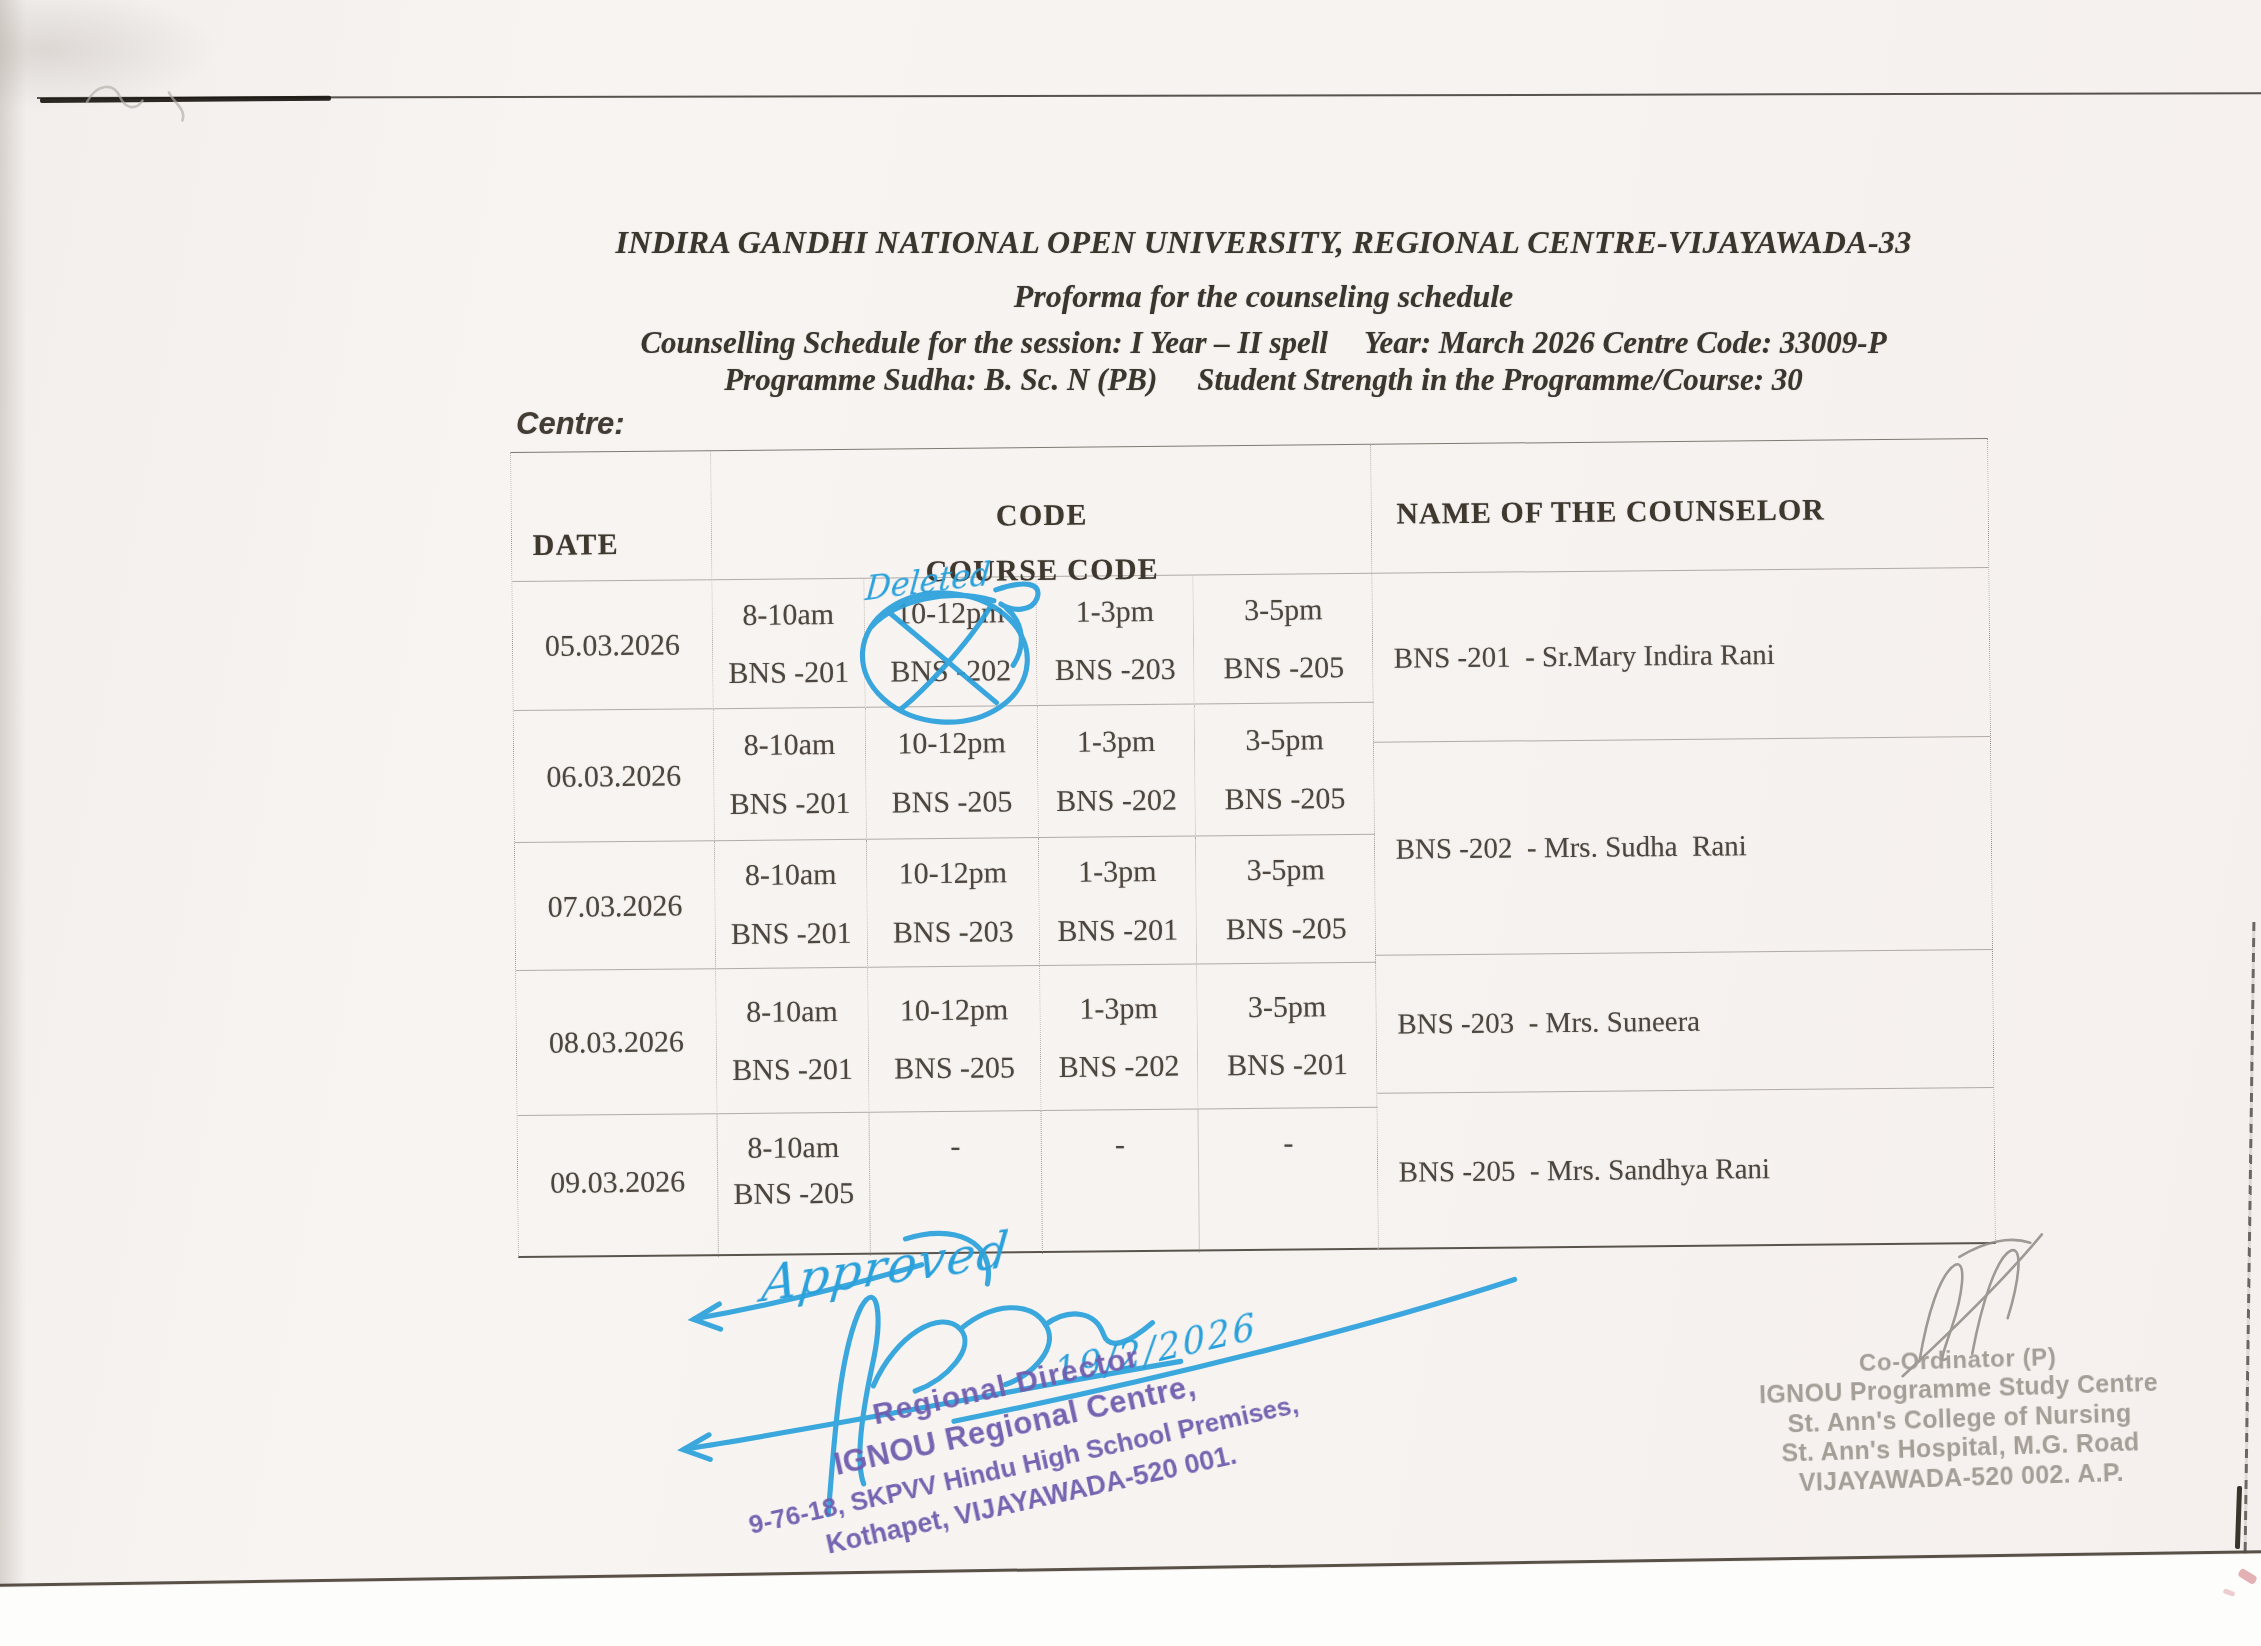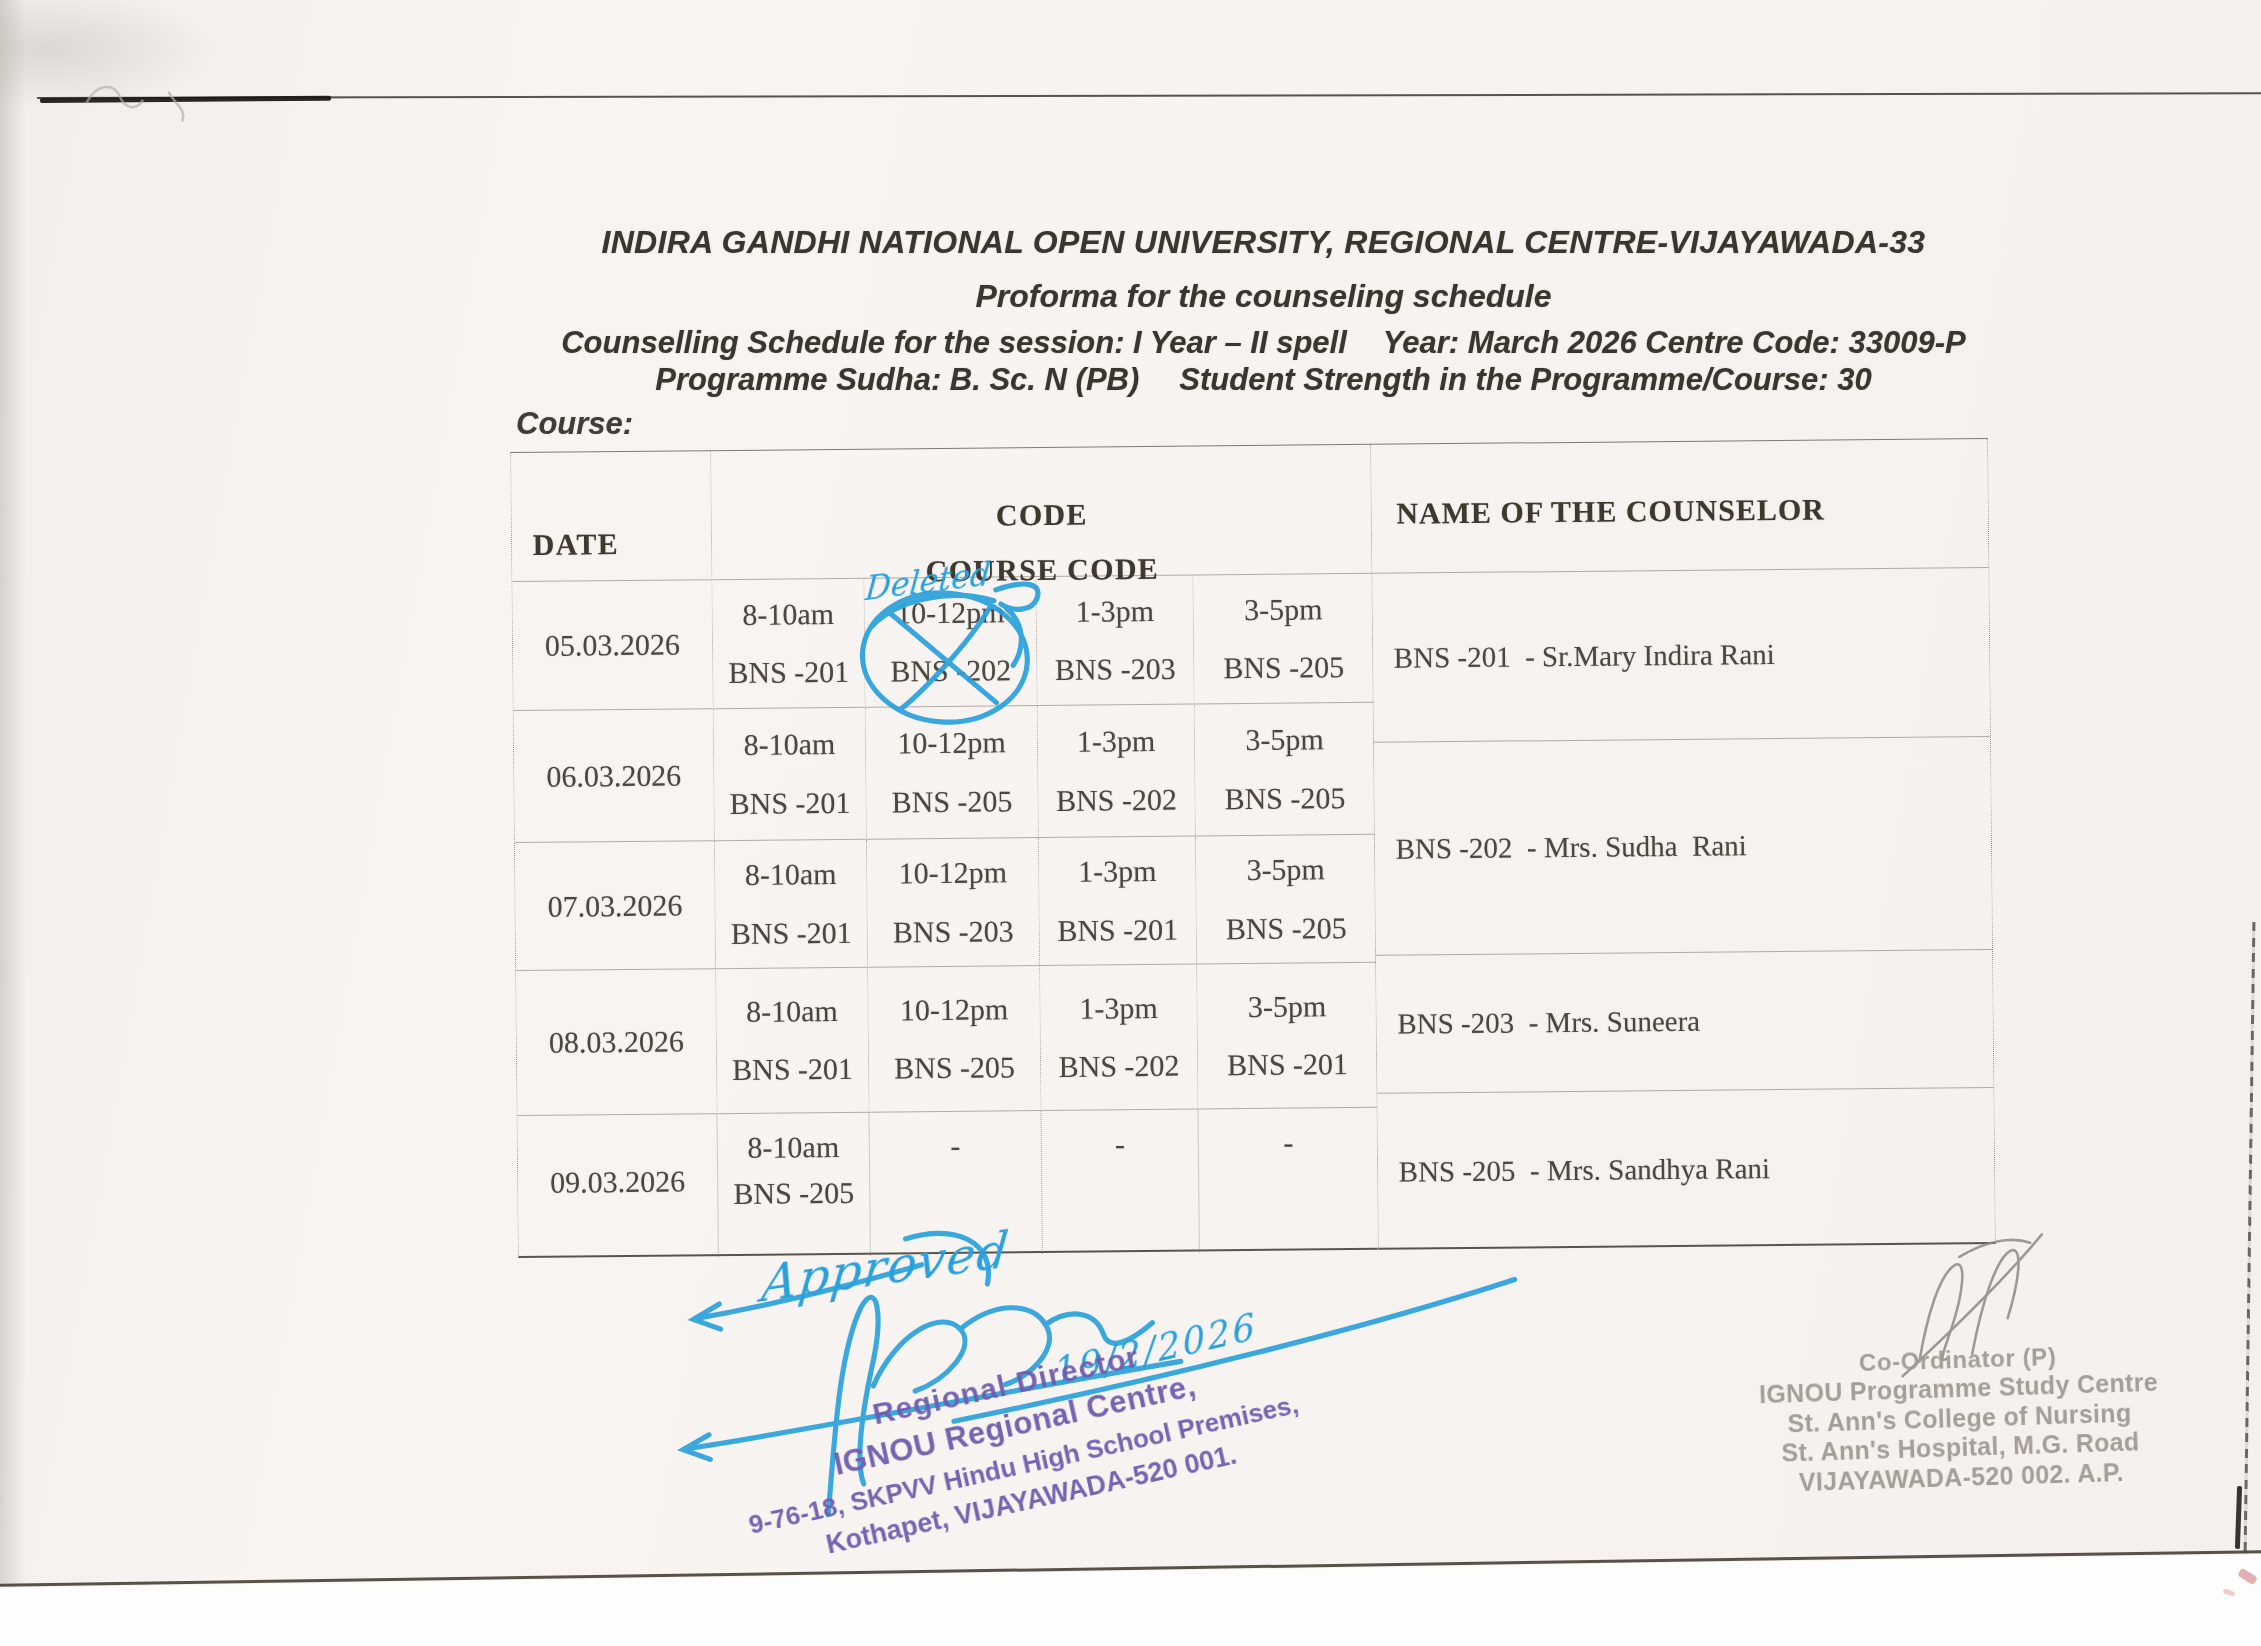--- a/index.html
+++ b/index.html
@@ -24,21 +24,21 @@
          transform:rotate(0.8deg);
          background:repeating-linear-gradient(to bottom,rgba(50,44,38,.7) 0 9px,rgba(50,44,38,.12) 9px 15.5px);}
   .right-edge-blob{position:absolute;left:2236px;top:1486px;width:5.2px;height:63px;
          background:#3a342c;transform:rotate(2deg);border-radius:1.9px;}
   .pink-smudge1{position:absolute;left:2238px;top:1572px;width:19.3px;height:9px;
          background:#d9959c;opacity:.75;transform:rotate(32deg);border-radius:3.9px;}
   .pink-smudge2{position:absolute;left:2223px;top:1590px;width:11.6px;height:5.2px;
          background:#e0a8ac;opacity:.55;transform:rotate(20deg);border-radius:2.6px;}
   
   .title-block{position:absolute;left:271px;top:224px;width:1985px;text-align:center;
-         font-family:Liberation Sans, sans-serif;font-weight:bold;font-style:italic;
+         font-family:Liberation Serif, serif;font-weight:bold;font-style:italic;
          color:#3a352d;text-shadow:0 0 1.3px rgba(60,54,46,.35);}
   .t1{font-size:32px;letter-spacing:0.3px;margin-bottom:17px;}
   .t2{font-size:32px;margin-bottom:10px;}
   .t3{font-size:31px;margin-bottom:1px;}
   .t4{font-size:31px;}
   .gap-l{margin-left:36px;}
   .gap-s{margin-left:40px;}
   .theory-label{position:absolute;left:516px;top:406px;
          font-family:"Liberation Sans",sans-serif;font-weight:bold;font-style:italic;
          font-size:31px;color:#423c34;text-shadow:0 0 1.3px rgba(60,54,46,.3);}
@@ -105,21 +105,21 @@
     <div class="left-shade"></div>
     <div class="scan-line"></div>
     <div class="scan-line-thick"></div>
 
     <div class="title-block">
       <div class="t1">INDIRA GANDHI NATIONAL OPEN UNIVERSITY, REGIONAL CENTRE-VIJAYAWADA-33</div>
       <div class="t2">Proforma for the counseling schedule</div>
       <div class="t3"><span>Counselling Schedule for the session: I Year – II spell</span><span class="gap-l">Year: March 2026 Centre Code: 33009-P</span></div>
       <div class="t4"><span>Programme Sudha: B. Sc. N (PB)</span><span class="gap-s">Student Strength in the Programme/Course: 30</span></div>
     </div>
-    <div class="theory-label">Course:</div>
+    <div class="theory-label">Centre:</div>
 
     <div class="schedule-table">
       <div class="left-grid">
         <div class="cell hdr dh">DATE</div>
         <div class="cell hdr th">
           <div>CODE</div>
           <div>COURSE CODE</div>
         </div>
 
         <div class="cell datec">05.03.2026</div>

